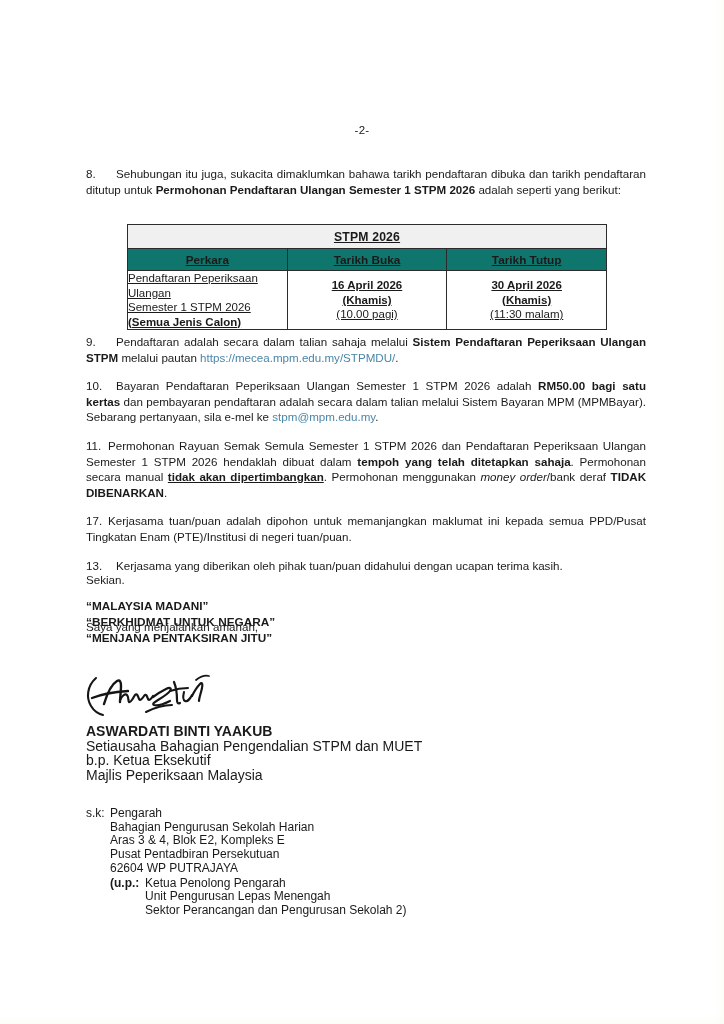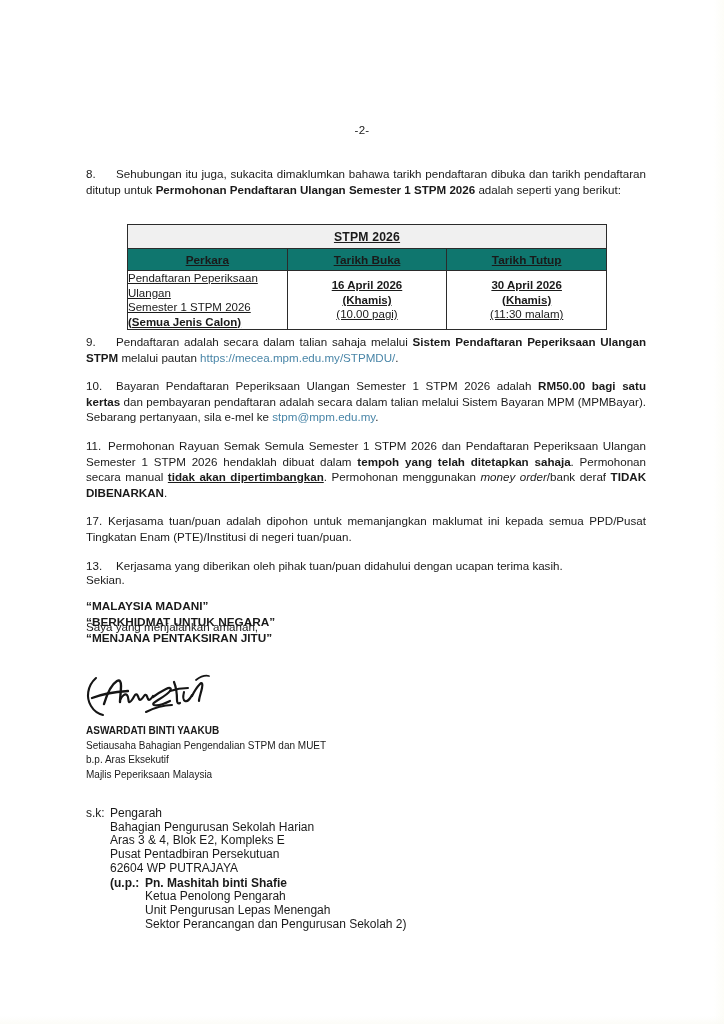--- a/index.html
+++ b/index.html
@@ -146,21 +146,21 @@
     top: 672px;
     width: 180px;
     height: 48px;
   }
 
   .signee {
     position: absolute;
     left: 86px;
     top: 724px;
     width: 400px;
-    font-size: 10px;
+    font-size: 14px;
     line-height: 14.6px;
   }
   .signee .name { font-weight: bold; }
 
   .sk-block {
     position: absolute;
     left: 86px;
     top: 807px;
     width: 460px;
     font-size: 12px;
@@ -260,37 +260,36 @@
         <path d="M108 24 C110 20, 113 15, 116 12 C118 10, 119 12, 118 16 C117 21, 115 26, 115 29" stroke-width="2.2"></path>
         <path d="M112 8 C116 5, 121 3, 125 4" stroke-width="1.8"></path>
         <path d="M62 40 C70 36, 80 33, 88 33" stroke-width="2"></path>
       </g>
     </svg>
   </div>
 
   <div class="signee">
     <div class="name">ASWARDATI BINTI YAAKUB</div>
     <div>Setiausaha Bahagian Pengendalian STPM dan MUET</div>
-    <div>b.p. Aras Eksekutif</div>
+    <div>b.p. Ketua Eksekutif</div>
     <div>Majlis Peperiksaan Malaysia</div>
   </div>
 
   <div class="sk-block">
     <div class="sk-row">
       <div class="sk-label">s.k:</div>
       <div class="sk-lines">
         <div>Pengarah</div>
         <div>Bahagian Pengurusan Sekolah Harian</div>
         <div>Aras 3 &amp; 4, Blok E2, Kompleks E</div>
         <div>Pusat Pentadbiran Persekutuan</div>
         <div>62604 WP PUTRAJAYA</div>
         <div class="up-row">
           <div class="up-label">(u.p.:</div>
           <div class="up-lines">
-            <div class="up-name">Pn. Mashitah binti Shafie</div>
             <div>Ketua Penolong Pengarah</div>
             <div>Unit Pengurusan Lepas Menengah</div>
             <div>Sektor Perancangan dan Pengurusan Sekolah 2)</div>
           </div>
         </div>
       </div>
     </div>
   </div>
 
 </div>

